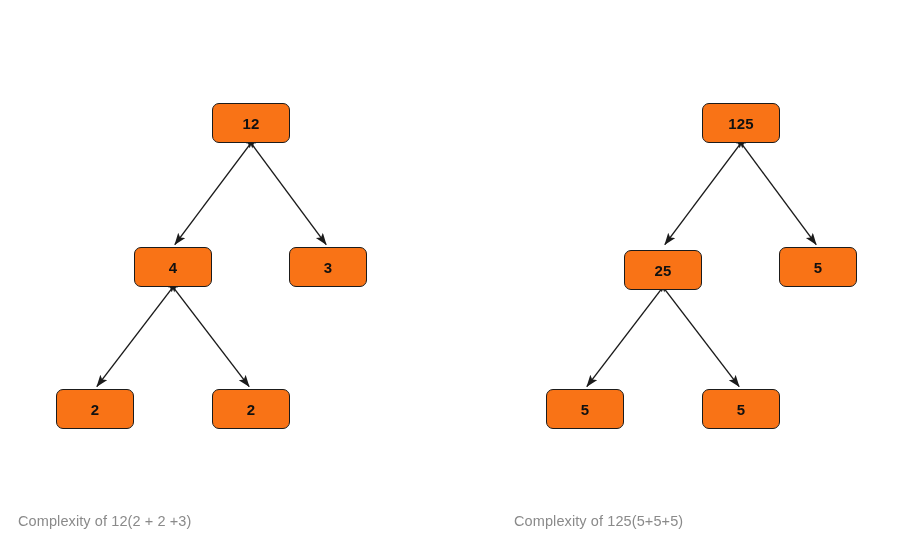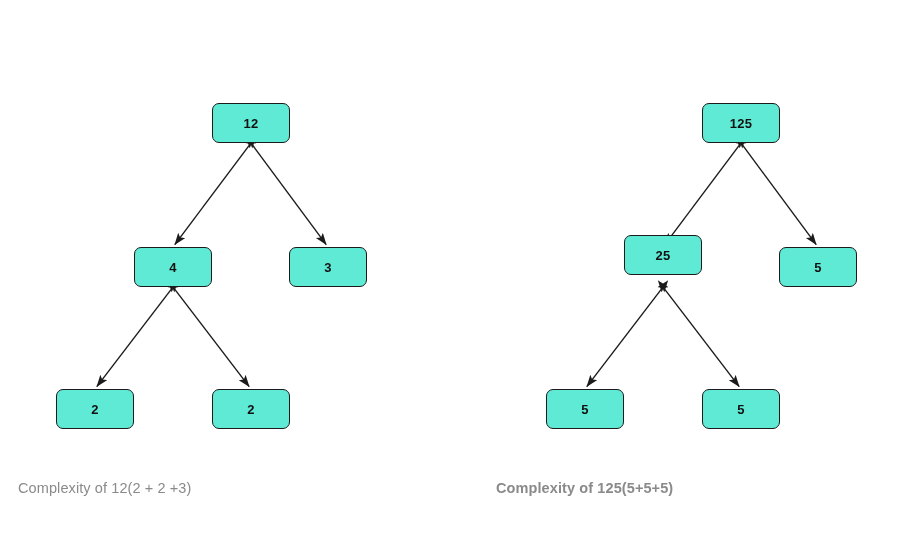--- a/index.html
+++ b/index.html
@@ -28,35 +28,36 @@
     height: 540px;
     pointer-events: none;
   }
   .node {
     position: absolute;
     box-sizing: border-box;
     width: 78px;
     height: 40px;
     border: 1.4px solid #1b1b1b;
     border-radius: 7px;
-    background: #5eead4;
+    background: #f97316;
     display: flex;
     align-items: center;
     justify-content: center;
-    font-size: 13px;
+    font-size: 15px;
     font-weight: bold;
     color: #111111;
     letter-spacing: 0.2px;
   }
   .caption {
     position: absolute;
     font-size: 14.5px;
     color: #8a8a8a;
     white-space: pre;
     letter-spacing: 0.1px;
+    margin-top: 33px;
   }
 </style>
 </head>
 <body>
 
 <div class="canvas">
 
   <svg class="edges" viewBox="0 0 900 540" xmlns="http://www.w3.org/2000/svg">
     <defs>
       <marker id="arrowEnd" markerWidth="9" markerHeight="9" refX="8.2" refY="3.1" orient="auto" markerUnits="strokeWidth">
@@ -78,23 +79,23 @@
       </g>
   </svg>
 
   <div id="node-layer">
       <div class="node" style="left: 212px; top: 103px;">12</div>
       <div class="node" style="left: 134px; top: 247px;">4</div>
       <div class="node" style="left: 289px; top: 247px;">3</div>
       <div class="node" style="left: 56px; top: 389px;">2</div>
       <div class="node" style="left: 212px; top: 389px;">2</div>
       <div class="node" style="left: 702px; top: 103px; text-align: right;">125</div>
-      <div class="node" style="left: 624px; top: 235px;">25</div>
+      <div class="node" style="left: 624px; top: 250px;">25</div>
       <div class="node" style="left: 779px; top: 247px;">5</div>
       <div class="node" style="left: 546px; top: 389px;">5</div>
       <div class="node" style="left: 702px; top: 389px;">5</div>
     </div>
   <div id="caption-layer">
       <div class="caption" style="left: 18px; top: 480px; color: rgb(138, 138, 138);">Complexity of 12(2 + 2 +3)</div>
-      <div class="caption" style="left: 496px; top: 480px; color: rgb(138, 138, 138); font-weight: bold;">Complexity of 125(5+5+5)</div>
+      <div class="caption" style="left: 514px; top: 480px; color: rgb(138, 138, 138);">Complexity of 125(5+5+5)</div>
     </div>
 
 </div>
 
 </body></html>

